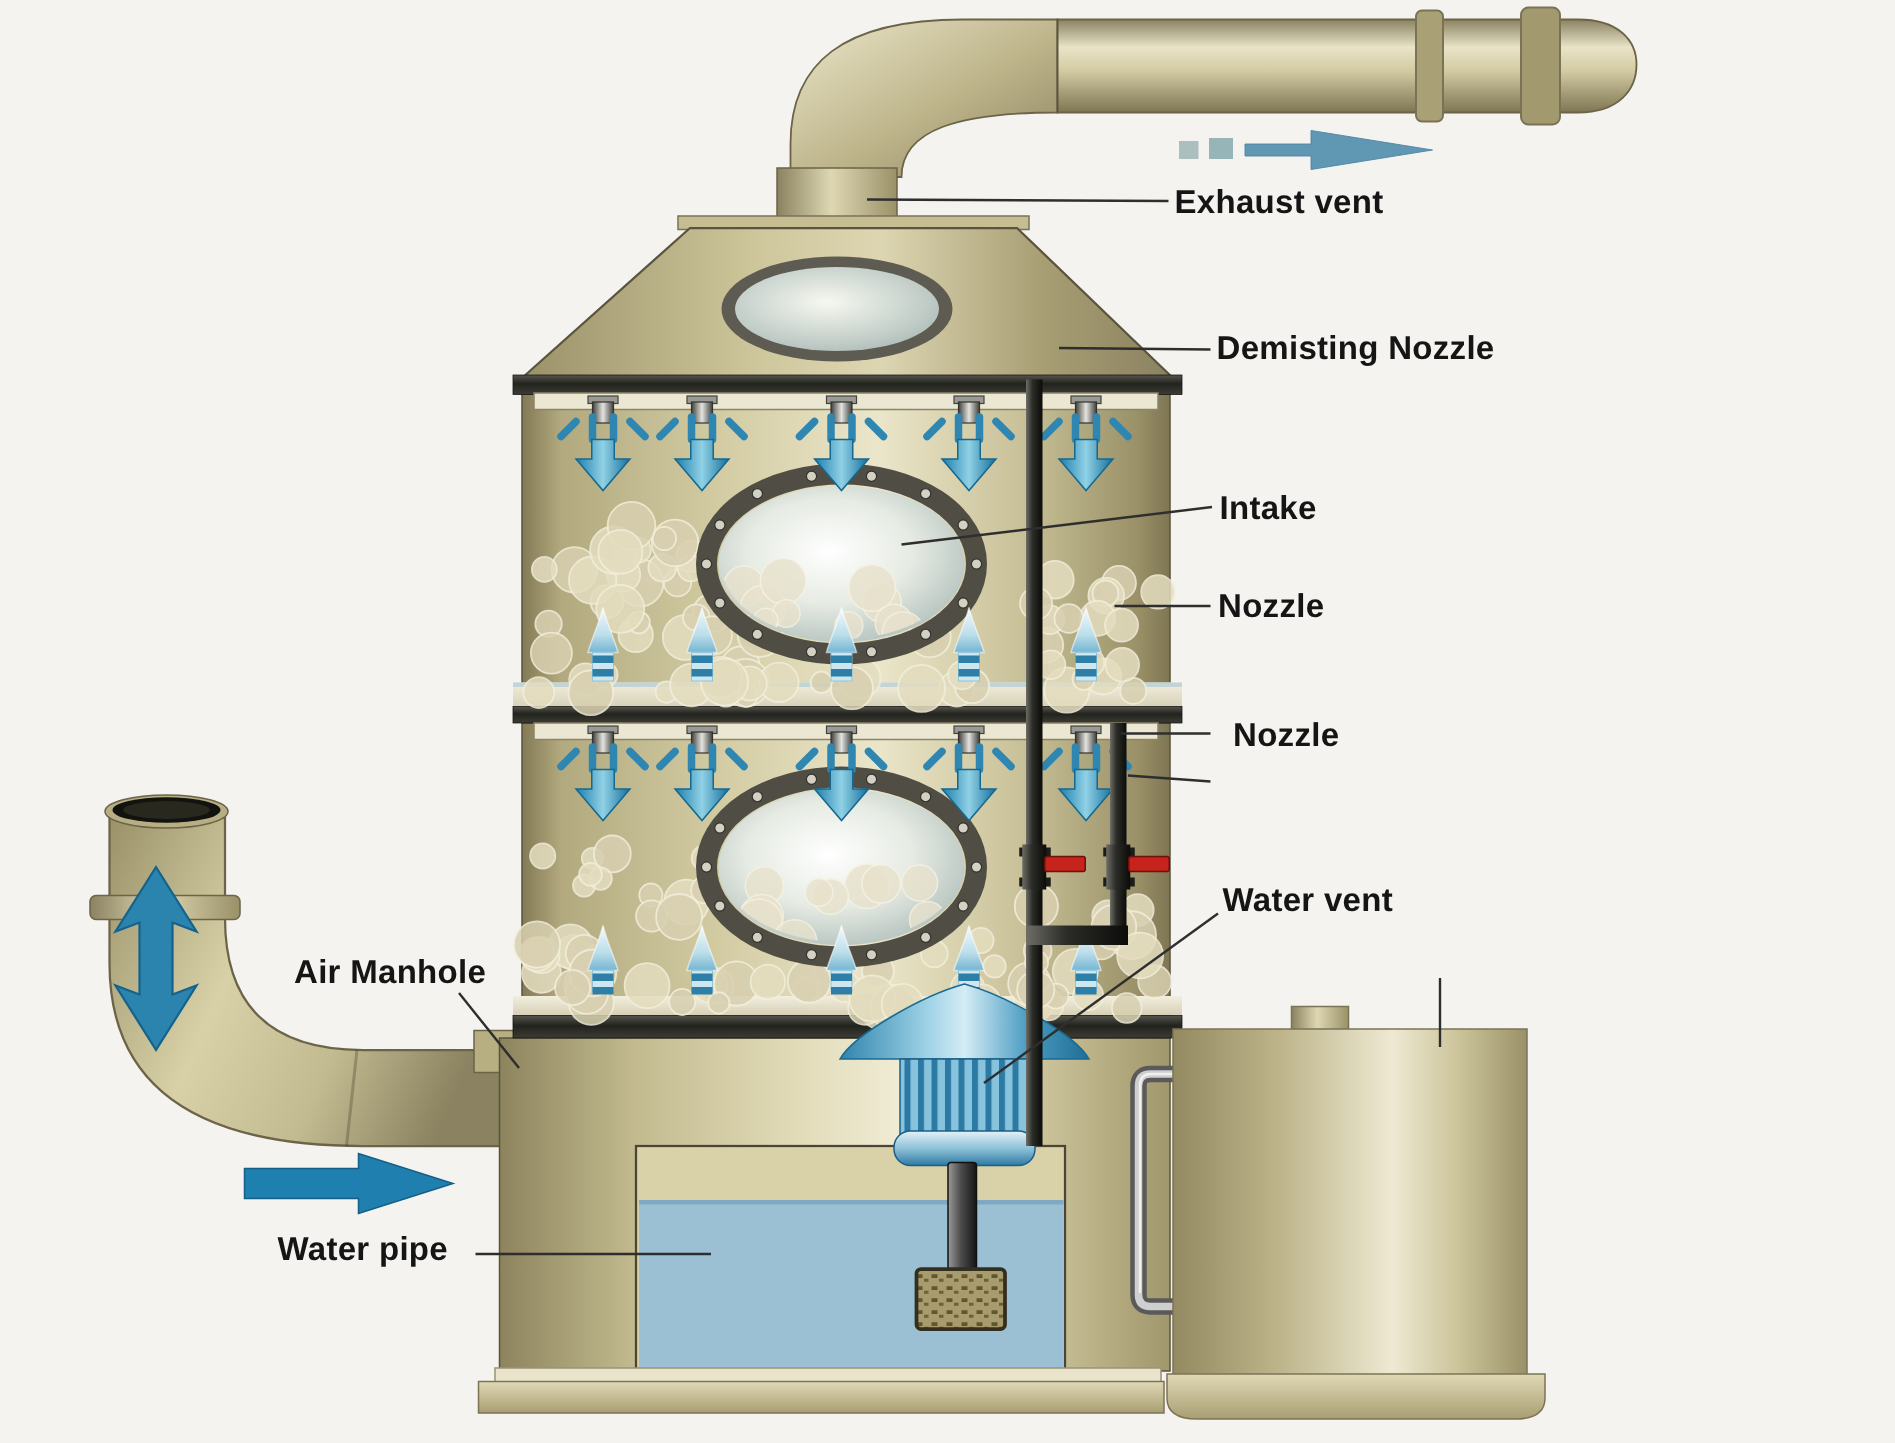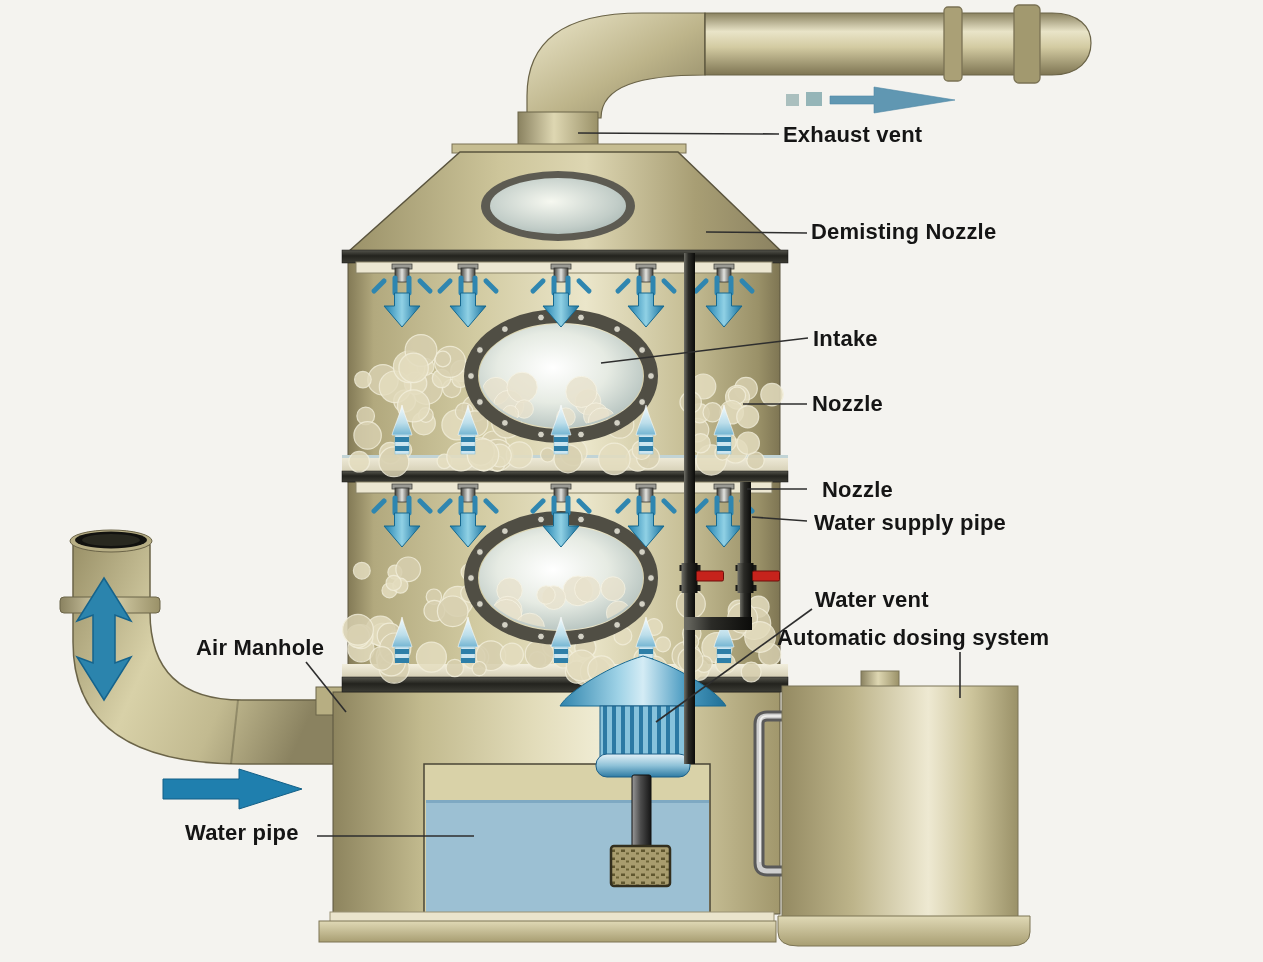--- a/index.html
+++ b/index.html
@@ -556,18 +556,16 @@
     <path d="M306,662 L346,712"></path>
     <path d="M317,836 L474,836"></path>
   </g>
 </svg>
 
 <div class="lbl" style="left:783px;top:122px">Exhaust vent</div>
 <div class="lbl" style="left:811px;top:219px">Demisting Nozzle</div>
 <div class="lbl" style="left:813px;top:326px">Intake</div>
 <div class="lbl" style="left:812px;top:391px">Nozzle</div>
 <div class="lbl" style="left:822px;top:477px">Nozzle</div>
-<div class="lbl" style="left:814px;top:510px">Water supply pipe</div>
 <div class="lbl" style="left:815px;top:587px">Water vent</div>
-<div class="lbl" style="left:777px;top:625px">Automatic dosing system</div>
 <div class="lbl" style="left:196px;top:635px">Air Manhole</div>
 <div class="lbl" style="left:185px;top:820px">Water pipe</div>
 </div>
 
 </body></html>

